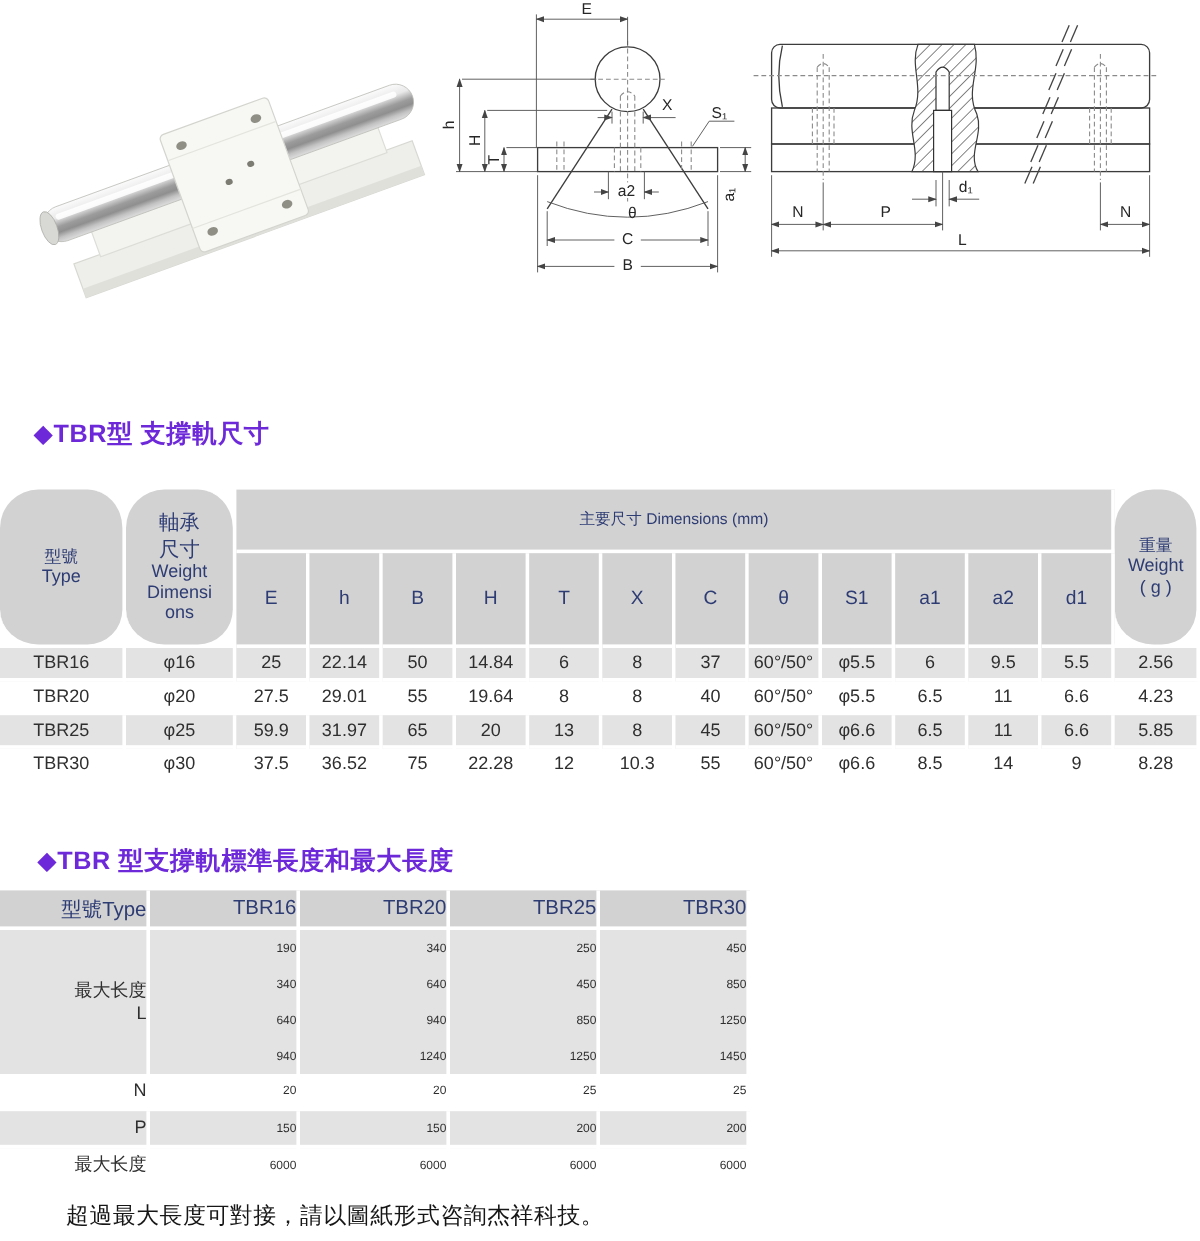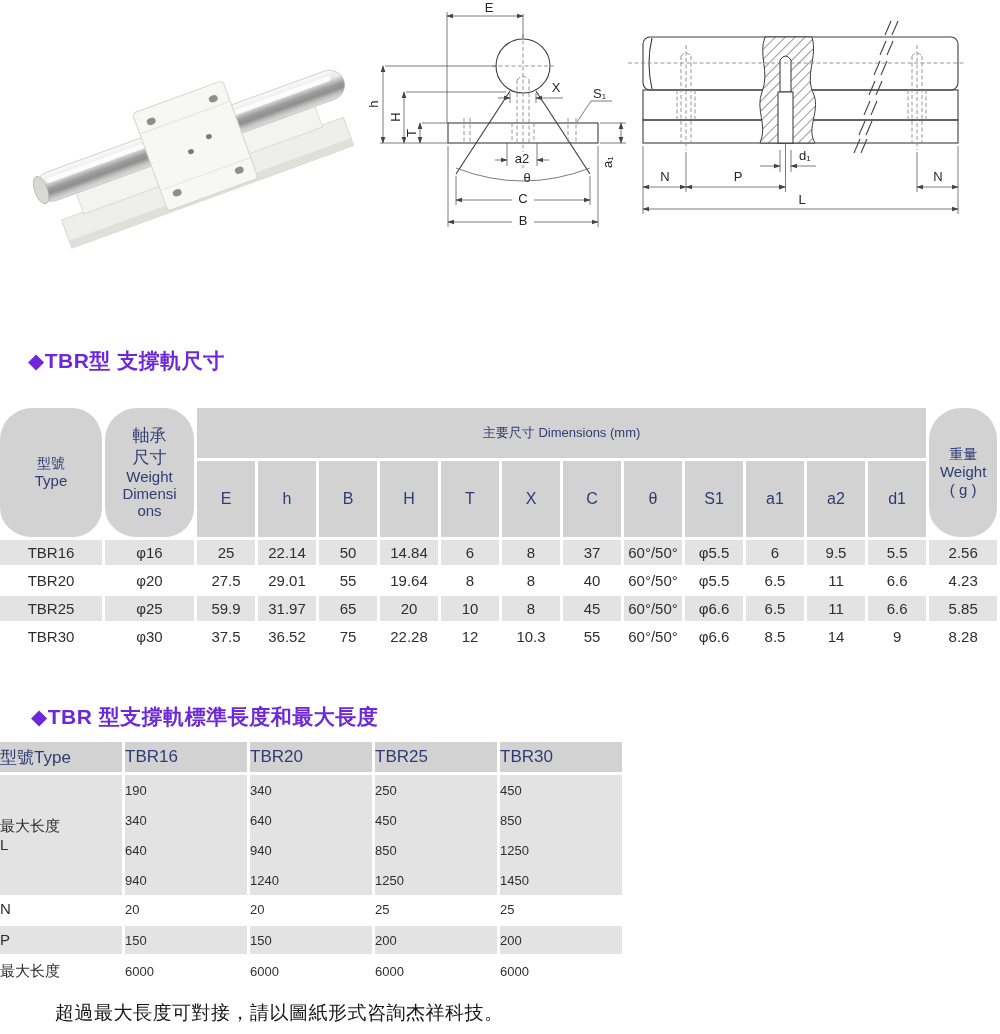--- a/index.html
+++ b/index.html
@@ -31,25 +31,25 @@
   #dims .en{font-size:15px;line-height:1.2;}
   #dims .shaft-zh{width:40px;margin:0 auto;font-size:17px;line-height:1.25;}
   #dims .shaft-en{width:60px;margin:0 auto;font-size:15px;line-height:1.15;word-break:break-all;}
   #dims tbody td{height:25px;font-size:15px;color:#2f2f2f;background:#fff;}
   #dims tbody tr.gray td{background:var(--stripe-bg,#e3e3e3);}
 
   
   #lens{position:absolute;left:0;top:742px;width:625px;}
   #lens th,#lens td{
     border-right:3px solid #fff;border-bottom:3px solid #fff;
-    text-align:left;vertical-align:middle;padding:0;overflow:hidden;
+    text-align:right;vertical-align:middle;padding:0;overflow:hidden;
   }
   #lens thead th{background:var(--header-bg,#d2d2d2);color:var(--header-text,#2e3c74);
     font-weight:normal;font-size:17px;height:30px;}
-  #lens td{font-size:13px;color:#2f2f2f;background:#fff;height:28px;}
+  #lens td{font-size:10px;color:#2f2f2f;background:#fff;height:28px;}
   #lens tr.gray td{background:var(--stripe-bg,#e3e3e3);}
   #lens tr.std td{border-bottom:0;height:30px;}
   #lens td.labelcell{font-size:15px;line-height:1.3;}
 </style>
 </head>
 <body>
 
 <svg id="drawings" width="1000" height="310" viewBox="0 0 1000 310">
   <defs>
     <marker id="ar" viewBox="0 0 10 10" refX="9" refY="5" markerWidth="9" markerHeight="9" orient="auto-start-reverse">
@@ -313,21 +313,21 @@
         <td>6.6</td>
         <td>4.23</td>
       </tr>
       <tr class="gray">
         <td>TBR25</td>
         <td>φ25</td>
         <td>59.9</td>
         <td>31.97</td>
         <td>65</td>
         <td>20</td>
-        <td>10</td>
+        <td>13</td>
         <td>8</td>
         <td>45</td>
         <td>60°/50°</td>
         <td>φ6.6</td>
         <td>6.5</td>
         <td>11</td>
         <td>6.6</td>
         <td>5.85</td>
       </tr>
       <tr>

